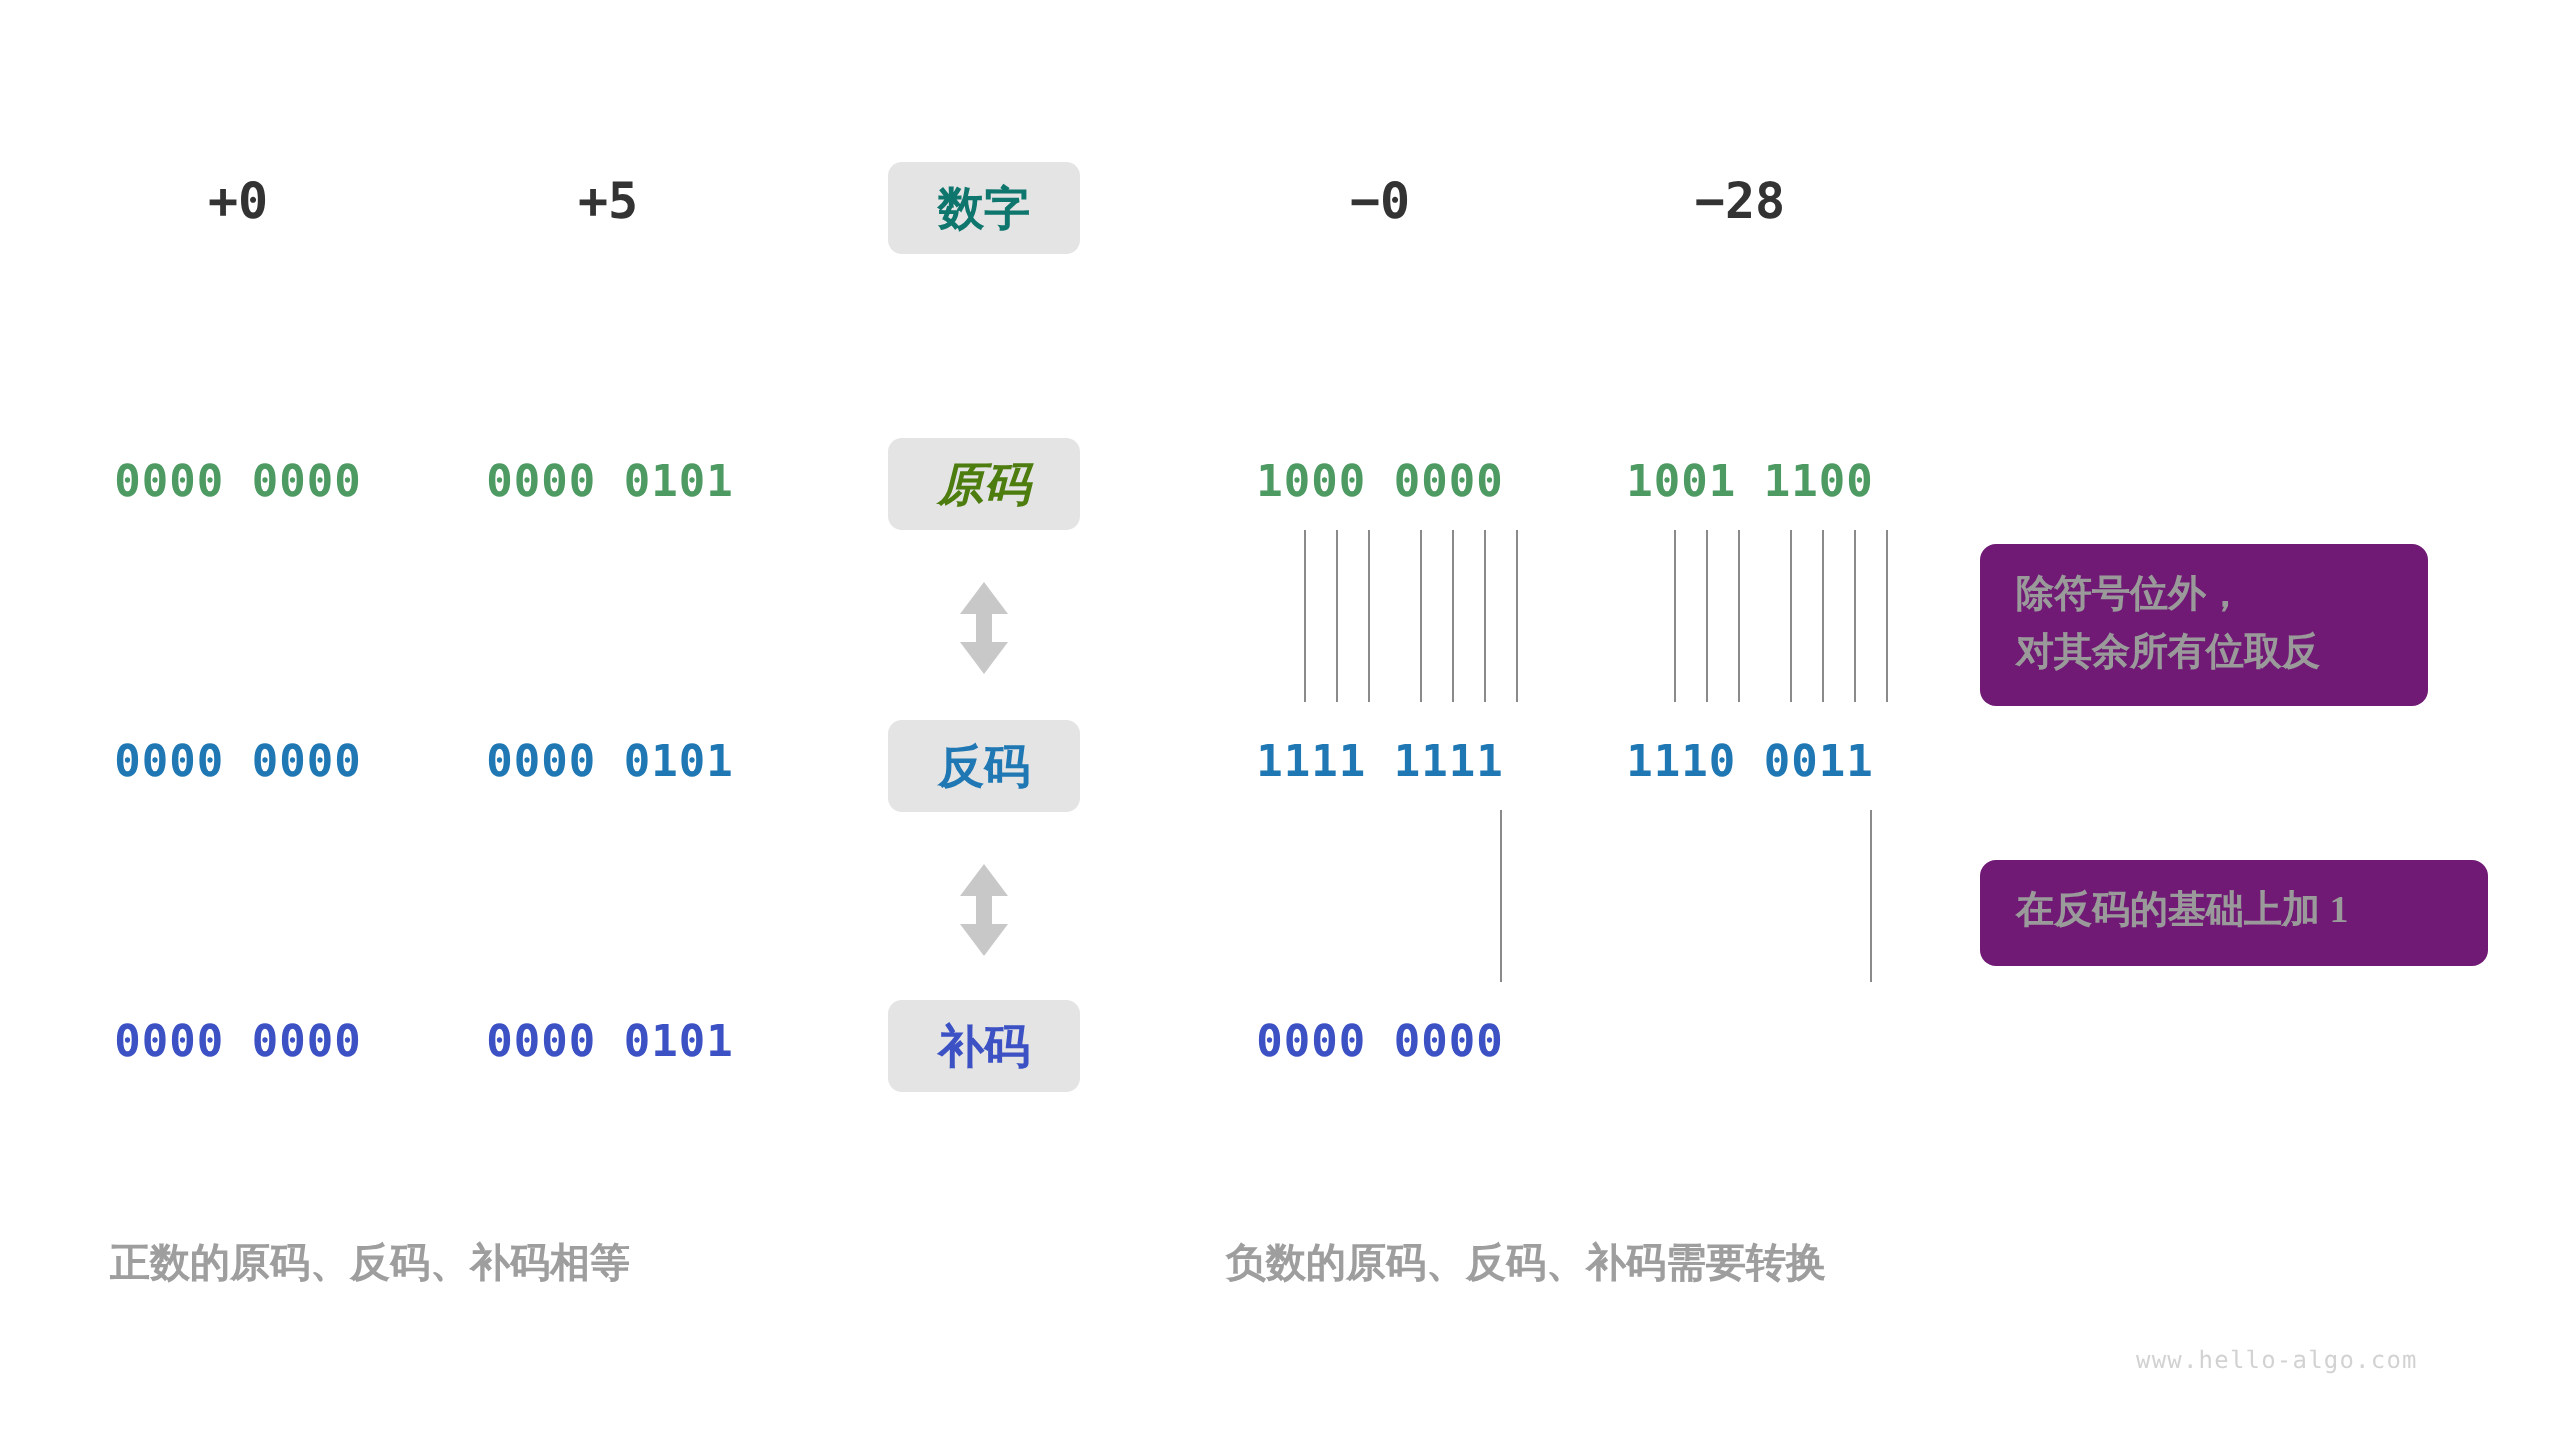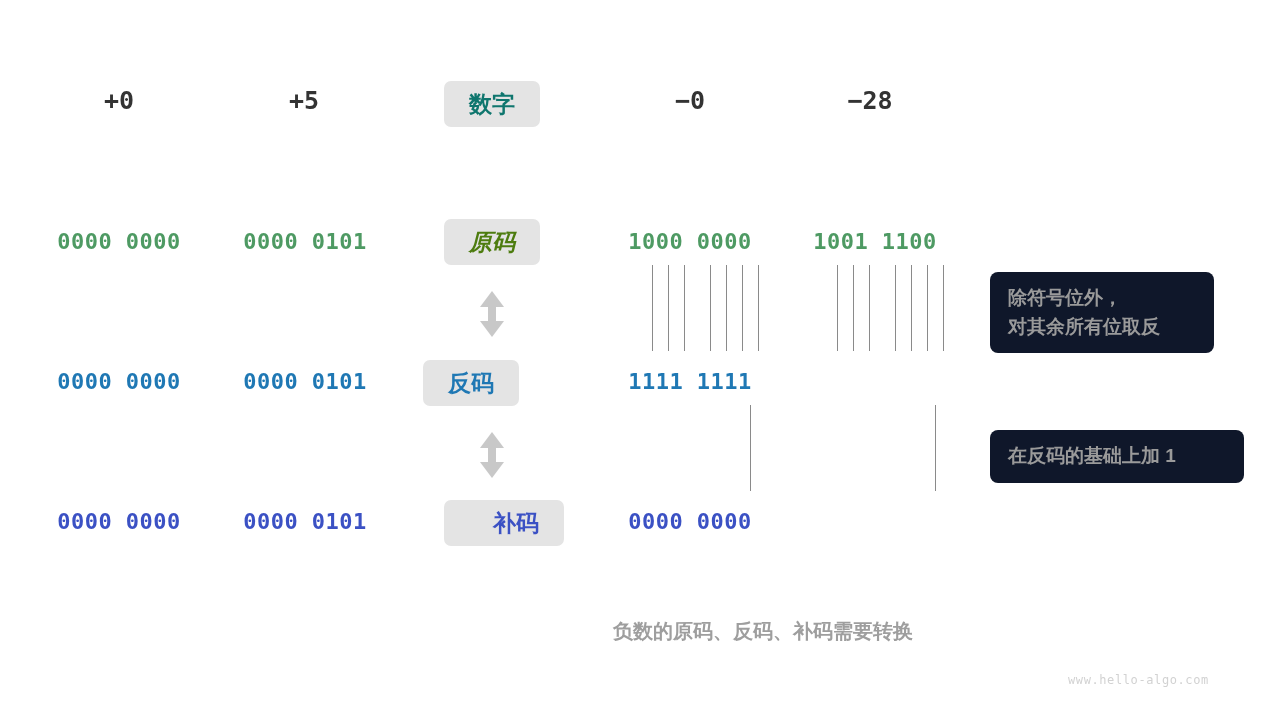--- a/index.html
+++ b/index.html
@@ -59,24 +59,24 @@
     height: 46px;
     width: 96px;
     color: #0f766e;
   }
   .pill.green  { color: #4d7c0f; font-style: italic; }
   .pill.blue   { color: #1f78b4; }
   .pill.indigo { color: #3b51c4; }
 
   
   .callout {
-    background: #0f172a;
+    background: #701a75;
     border-radius: 8px;
     color: #9a9a9a;
-    font-family: Liberation Sans, sans-serif;
+    font-family: Liberation Serif, serif;
     font-size: 19px;
     font-weight: bold;
     padding: 12px 18px;
     line-height: 1.5;
     white-space: pre-line;
   }
 
   
   .caption {
     color: #9e9e9e;
@@ -151,46 +151,48 @@
   <div class="updown" style="left:477px; top:289px;">
     <svg width="30" height="50" viewBox="0 0 30 50" xmlns="http://www.w3.org/2000/svg">
       <path d="M15 2 L27 18 L19 18 L19 32 L27 32 L15 48 L3 32 L11 32 L11 18 L3 18 Z" fill="#c8c8c8"></path>
     </svg>
   </div>
 
   <div class="abs bin blue" style="left:30px; top:369px; width:178px;">0000 0000</div>
 
   <div class="abs bin blue" style="left:216px; top:369px; width:178px;">0000 0101</div>
 
-  <div class="abs pill blue" style="left:423px; top:360px;">反码</div>
+  <div class="abs pill blue" style="left:444px; top:360px;">反码</div>
 
   <div class="abs bin blue" style="left:601px; top:369px; width:178px;">1111 1111</div>
 
+  <div class="abs bin blue" style="left:786px; top:369px; width:178px;">1110 0011</div>
 
   <div class="vline" style="left:750px; top:405px; height:86px;"></div>
   <div class="vline" style="left:935px; top:405px; height:86px;"></div>
 
   <div class="updown" style="left:477px; top:430px;">
     <svg width="30" height="50" viewBox="0 0 30 50" xmlns="http://www.w3.org/2000/svg">
       <path d="M15 2 L27 18 L19 18 L19 32 L27 32 L15 48 L3 32 L11 32 L11 18 L3 18 Z" fill="#c8c8c8"></path>
     </svg>
   </div>
 
   <div class="abs bin indigo" style="left:30px; top:509px; width:178px;">0000 0000</div>
 
   <div class="abs bin indigo" style="left:216px; top:509px; width:178px;">0000 0101</div>
 
-  <div class="abs pill indigo" style="left:444px; top:500px;padding-left:24px;">补码</div>
+  <div class="abs pill indigo" style="left:444px; top:500px;">补码</div>
 
   <div class="abs bin indigo" style="left:601px; top:509px; width:178px;">0000 0000</div>
 
 
   <div class="abs callout" style="left:990px; top:272px; width:188px;">除符号位外，
 对其余所有位取反</div>
 
   <div class="abs callout" style="left:990px; top:430px; width:218px;">在反码的基础上加 1</div>
 
+  <div class="abs caption" style="left:55px; top:618px;">正数的原码、反码、补码相等</div>
 
   <div class="abs caption" style="left:613px; top:618px;">负数的原码、反码、补码需要转换</div>
 
   <div class="abs watermark" style="left:1068px; top:673px;">www.hello-algo.com</div>
 
 </div>
 
 </body></html>

